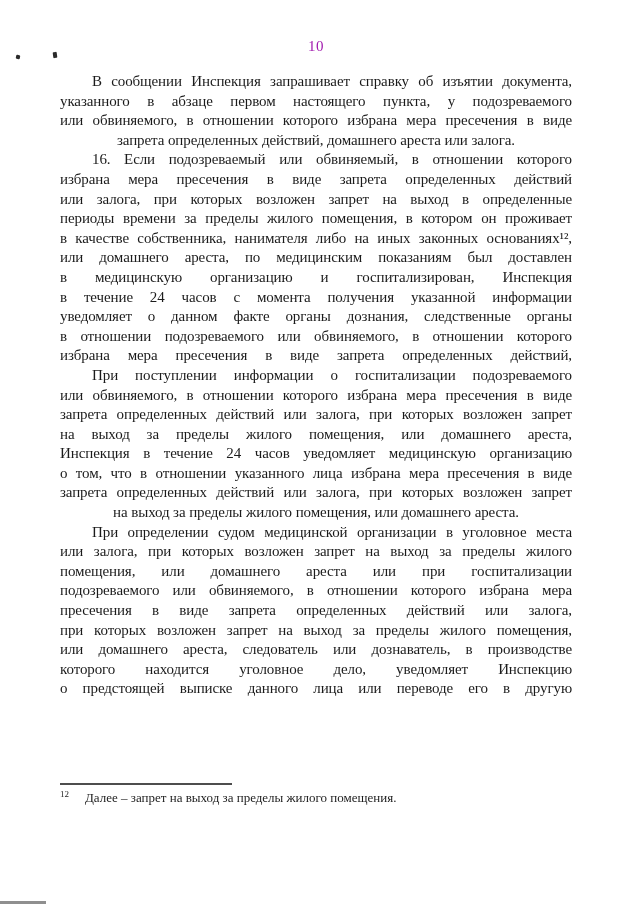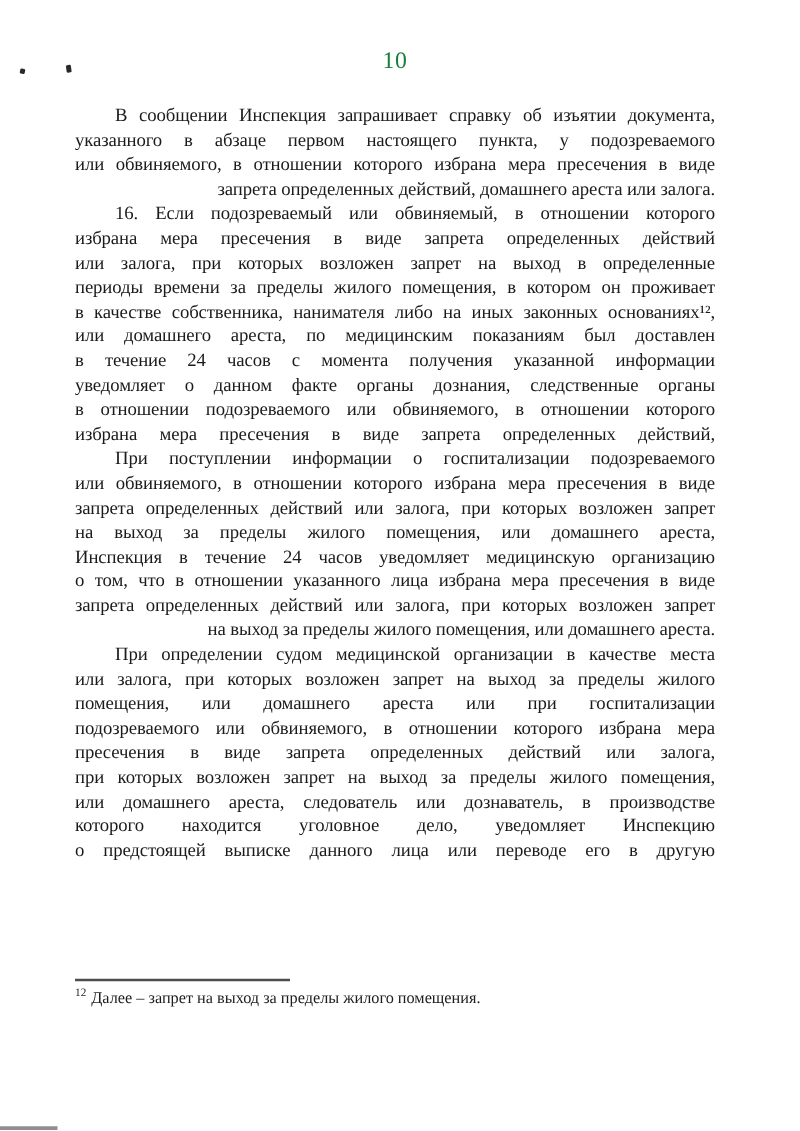--- a/index.html
+++ b/index.html
@@ -10,66 +10,66 @@
     color: #1b1b1b;
     position: relative;
     overflow: hidden;
   }
   .page { position: absolute; inset: 0; }
 
   .page-number {
     position: absolute;
     top: 38px; left: 0; width: 632px;
     text-align: center;
-    font-size: 19px;
+    font-size: 15px;
     letter-spacing: 0.5px;
-    color: #15803d;
+    color: #a21caf;
   }
 
   .speck { position: absolute; background: #2a2a2a; }
   .speck-1 { left: 16px; top: 55px; width: 4px; height: 4px; border-radius: 1px; transform: rotate(12deg); }
   .speck-2 { left: 53px; top: 52px; width: 4px; height: 6px; border-radius: 1px; transform: rotate(-8deg); }
 
   .body-text {
     position: absolute;
-    left: 60px; top: 84px; width: 512px;
+    left: 60px; top: 72px; width: 512px;
   }
   .line {
     height: 19.6px;
     line-height: 19.6px;
     font-size: 15px;
     letter-spacing: -0.1px;
     text-align: justify;
     overflow: hidden;
     white-space: normal;
   }
   .line::after { content: ""; display: inline-block; width: 100%; height: 0; }
   .line.indent { text-indent: 32px; }
-  .line.last { text-align: right; }
+  .line.last { text-align: center; }
   .line.last::after { content: none; }
 
   .footnote-separator {
     position: absolute;
     left: 60px; top: 783px;
     width: 172px; height: 2px;
     background: #4d4d4d;
   }
   .footnote {
     position: absolute;
     left: 60px; top: 789px;
     width: 512px;
     font-size: 13px;
     line-height: 17px;
     color: #1d1d1d;
   }
   .footnote sup {
     font-size: 9px;
     vertical-align: super;
     line-height: 0;
-    margin-right: 4px;
+    margin-right: 16px;
   }
 
   .bottom-artifact {
     position: absolute;
     left: 0; top: 901px;
     width: 46px; height: 3px;
     background: #8f8f8f;
   }
 </style>
 </head>
@@ -86,33 +86,34 @@
       <div class="line indent">В сообщении Инспекция запрашивает справку об изъятии документа,</div>
       <div class="line">указанного в абзаце первом настоящего пункта, у подозреваемого</div>
       <div class="line">или обвиняемого, в отношении которого избрана мера пресечения в виде</div>
       <div class="line last">запрета определенных действий, домашнего ареста или залога.</div>
       <div class="line indent">16. Если подозреваемый или обвиняемый, в отношении которого</div>
       <div class="line">избрана мера пресечения в виде запрета определенных действий</div>
       <div class="line">или залога, при которых возложен запрет на выход в определенные</div>
       <div class="line">периоды времени за пределы жилого помещения, в котором он проживает</div>
       <div class="line">в качестве собственника, нанимателя либо на иных законных основаниях¹²,</div>
       <div class="line">или домашнего ареста, по медицинским показаниям был доставлен</div>
+      <div class="line">в медицинскую организацию и госпитализирован, Инспекция</div>
       <div class="line">в течение 24 часов с момента получения указанной информации</div>
       <div class="line">уведомляет о данном факте органы дознания, следственные органы</div>
       <div class="line">в отношении подозреваемого или обвиняемого, в отношении которого</div>
       <div class="line">избрана мера пресечения в виде запрета определенных действий,</div>
       <div class="line indent">При поступлении информации о госпитализации подозреваемого</div>
       <div class="line">или обвиняемого, в отношении которого избрана мера пресечения в виде</div>
       <div class="line">запрета определенных действий или залога, при которых возложен запрет</div>
       <div class="line">на выход за пределы жилого помещения, или домашнего ареста,</div>
       <div class="line">Инспекция в течение 24 часов уведомляет медицинскую организацию</div>
       <div class="line">о том, что в отношении указанного лица избрана мера пресечения в виде</div>
       <div class="line">запрета определенных действий или залога, при которых возложен запрет</div>
       <div class="line last">на выход за пределы жилого помещения, или домашнего ареста.</div>
-      <div class="line indent">При определении судом медицинской организации в качестве места</div>
+      <div class="line indent">При определении судом медицинской организации в уголовное места</div>
       <div class="line">или залога, при которых возложен запрет на выход за пределы жилого</div>
       <div class="line">помещения, или домашнего ареста или при госпитализации</div>
       <div class="line">подозреваемого или обвиняемого, в отношении которого избрана мера</div>
       <div class="line">пресечения в виде запрета определенных действий или залога,</div>
       <div class="line">при которых возложен запрет на выход за пределы жилого помещения,</div>
       <div class="line">или домашнего ареста, следователь или дознаватель, в производстве</div>
       <div class="line">которого находится уголовное дело, уведомляет Инспекцию</div>
       <div class="line">о предстоящей выписке данного лица или переводе его в другую</div>
     </div>
 

